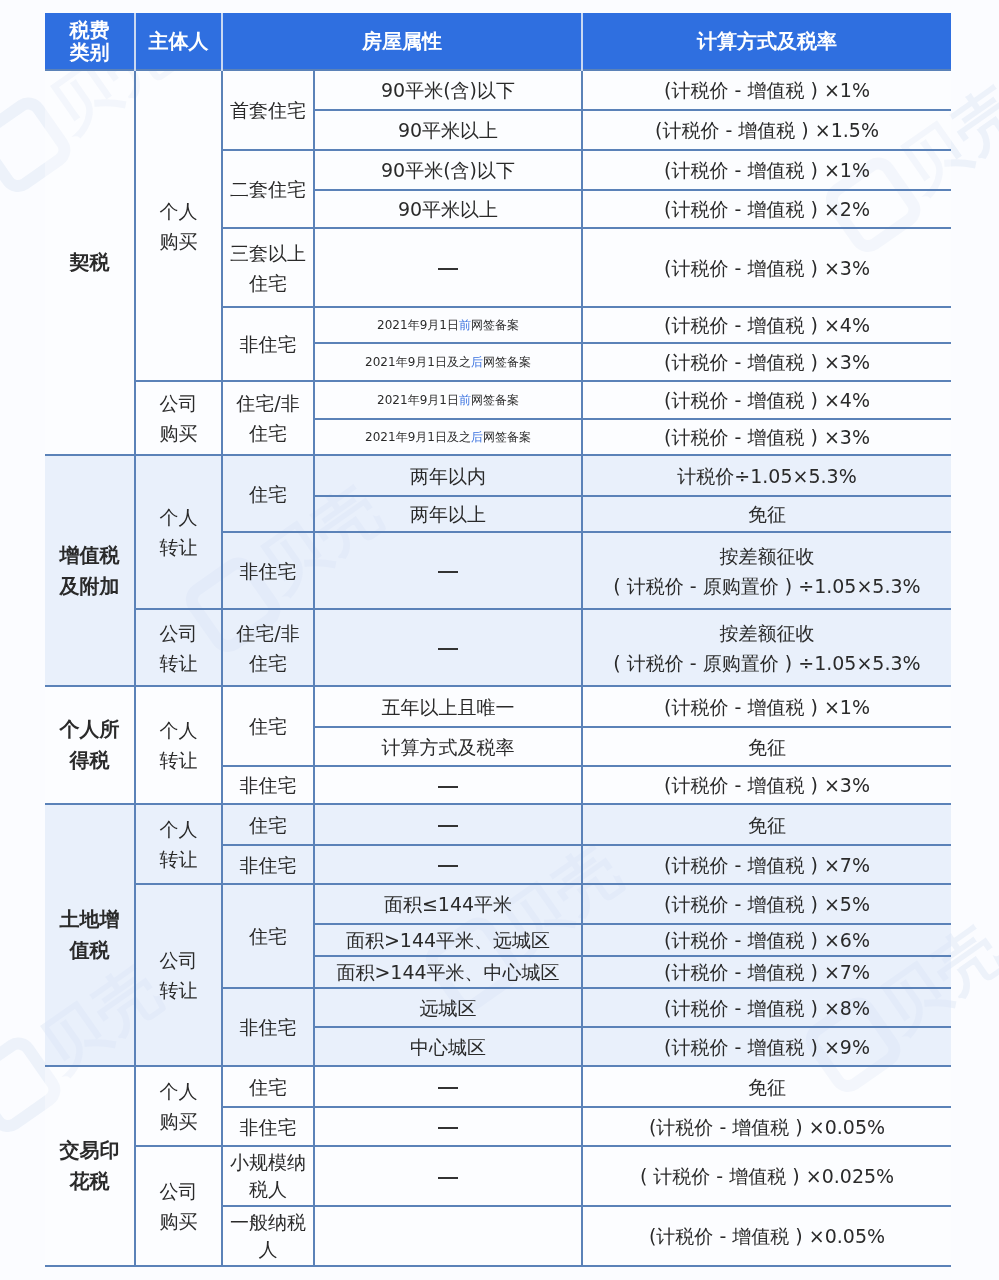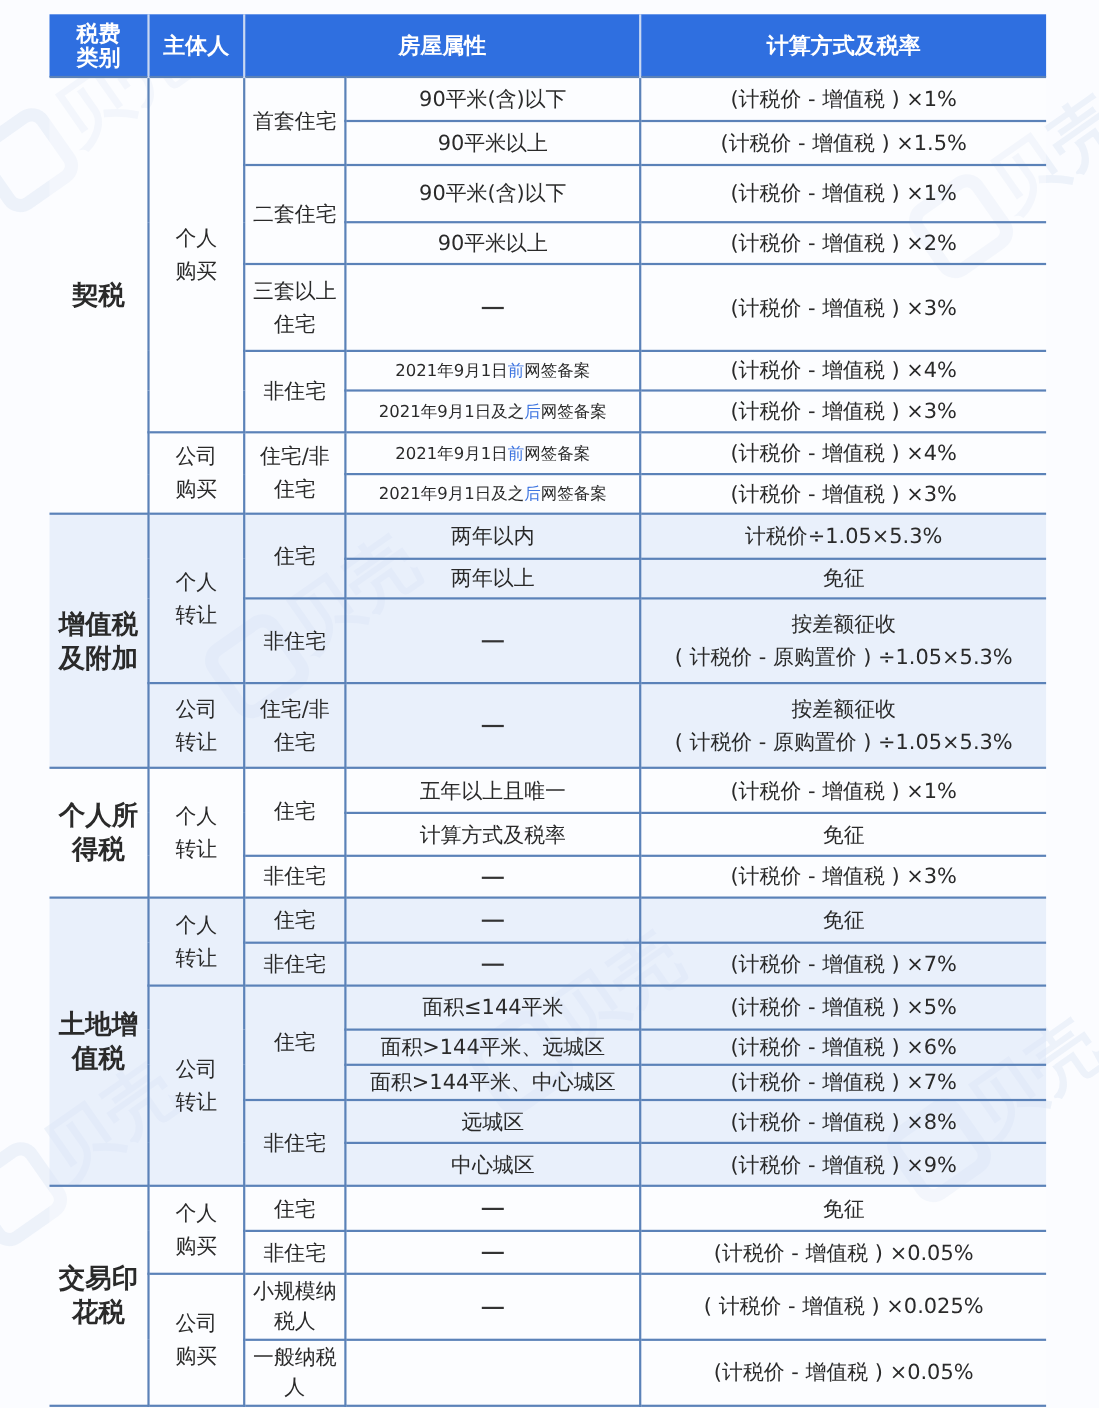--- a/index.html
+++ b/index.html
@@ -26,23 +26,23 @@
     text-align:center; vertical-align:middle;
     padding:0 2px; font-size:19px; line-height:30px;
   }
   table.tax th {
     background:#2f6fe0; color:#ffffff; font-weight:bold;
     border-color:#ffffff #c9d8f2 #ffffff #c9d8f2; border-width:0 2px 0 2px;
     font-size:20px; line-height:22px;
   }
   table.tax th:first-child { border-left:none;text-align:center; }
   table.tax th:last-child { border-right:none; }
-  table.tax td.cat { font-weight:bold; font-size:24px; line-height:31px; border-left:none; }
+  table.tax td.cat { font-weight:bold; font-size:20px; line-height:31px; border-left:none; }
   table.tax td.rate { border-right:none; }
-  table.tax td.small { font-size:15px; }
+  table.tax td.small { font-size:12px; }
   tbody.tint td { background:rgba(219,230,248,0.55);margin-left:48px; }
   tbody.plain td { background:rgba(255,255,255,0.35); }
   .hl { color:#3d74e0; }
   .dash { display:inline-block; width:20px; height:2px; background:#333; vertical-align:middle; }
 </style>
 </head>
 <body>
 
 <div class="wm" style="left:-30px;top:60px;"><span class="ring"></span><span>贝壳</span></div>
 <div class="wm" style="left:180px;top:520px;"><span class="ring"></span><span>贝壳</span></div>
@@ -73,21 +73,21 @@
       <td class="cat" rowspan="9">契税</td>
       <td rowspan="7"><span>个人</span><br><span>购买</span></td>
       <td rowspan="2">首套住宅</td>
       <td>90平米(含)以下</td>
       <td class="rate">(计税价 - 增值税 ) ×1%</td>
     </tr>
     <tr style="height:40px">
       <td>90平米以上</td>
       <td class="rate">(计税价 - 增值税 ) ×1.5%</td>
     </tr>
-    <tr style="height:52px">
+    <tr style="height:40px">
       <td rowspan="2">二套住宅</td>
       <td>90平米(含)以下</td>
       <td class="rate">(计税价 - 增值税 ) ×1%</td>
     </tr>
     <tr style="height:38px">
       <td>90平米以上</td>
       <td class="rate">(计税价 - 增值税 ) ×2%</td>
     </tr>
     <tr style="height:79px">
       <td><span>三套以上</span><br><span>住宅</span></td>

